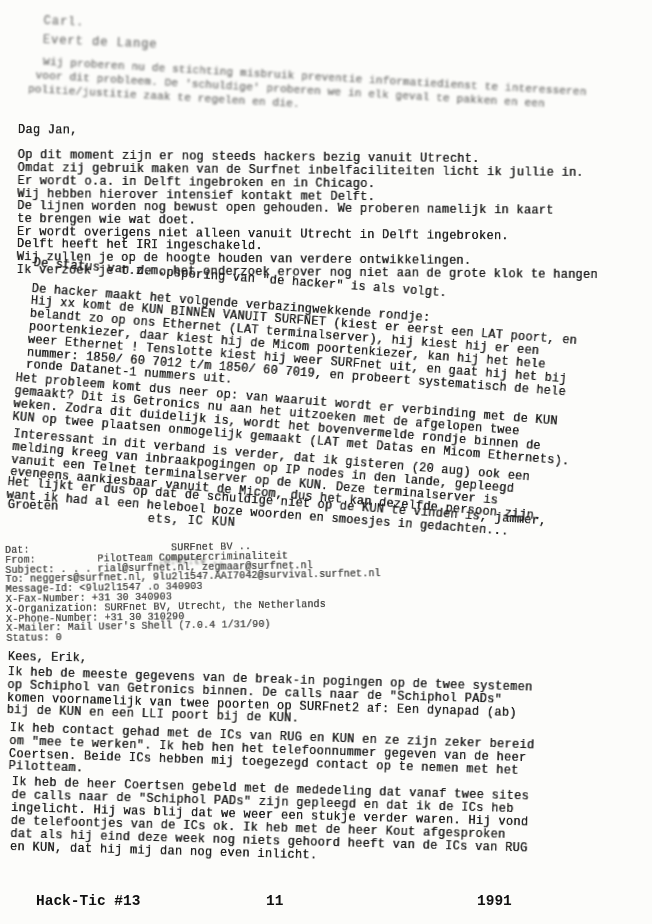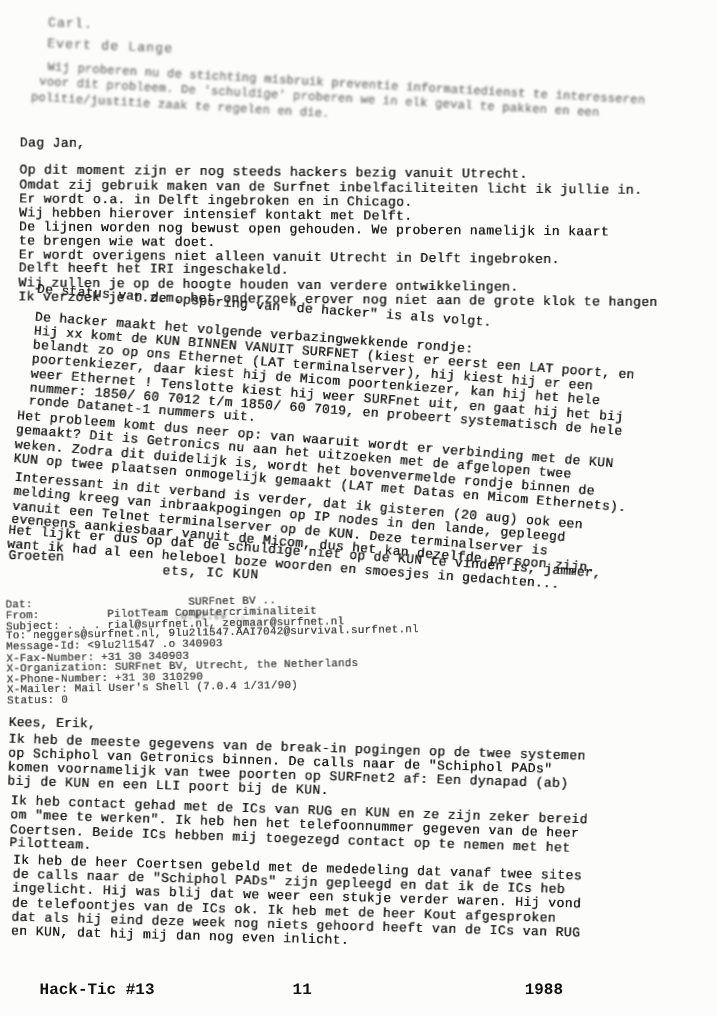--- a/index.html
+++ b/index.html
@@ -70,16 +70,16 @@
   <div class="blk b-headers semifaded"><div class="ln">Dat:                       SURFnet BV ..</div><div class="ln">From:          PilotTeam Computercriminaliteit</div><div class="ln">Subject: . . . rial@surfnet.nl, zegmaar@surfnet.nl</div><div class="ln">To: neggers@surfnet.nl, 9lu2l1547.AAI7042@survival.surfnet.nl</div><div class="ln">Message-Id: &lt;9lu2l1547 .o 340903</div><div class="ln">X-Fax-Number: +31 30 340903</div><div class="ln">X-Organization: SURFnet BV, Utrecht, the Netherlands</div><div class="ln">X-Phone-Number: +31 30 310290</div><div class="ln">X-Mailer: Mail User's Shell (7.0.4 1/31/90)</div><div class="ln">Status: 0</div></div>
 
   <div class="blk b-keesgreet">Kees, Erik,</div>
   <div class="blk b-kees1"><div class="ln">Ik heb de meeste gegevens van de break-in pogingen op de twee systemen</div><div class="ln">op Schiphol van Getronics binnen. De calls naar de "Schiphol PADs"</div><div class="ln">komen voornamelijk van twee poorten op SURFnet2 af: Een dynapad (ab)</div><div class="ln">bij de KUN en een LLI poort bij de KUN.</div></div>
   <div class="blk b-kees2"><div class="ln">Ik heb contact gehad met de ICs van RUG en KUN en ze zijn zeker bereid</div><div class="ln">om "mee te werken". Ik heb hen het telefoonnummer gegeven van de heer</div><div class="ln">Coertsen. Beide ICs hebben mij toegezegd contact op te nemen met het</div><div class="ln">Pilotteam.</div></div>
   <div class="blk b-kees3"><div class="ln">Ik heb de heer Coertsen gebeld met de mededeling dat vanaf twee sites</div><div class="ln">de calls naar de "Schiphol PADs" zijn gepleegd en dat ik de ICs heb</div><div class="ln">ingelicht. Hij was blij dat we weer een stukje verder waren. Hij vond</div><div class="ln">de telefoontjes van de ICs ok. Ik heb met de heer Kout afgesproken</div><div class="ln">dat als hij eind deze week nog niets gehoord heeft van de ICs van RUG</div><div class="ln">en KUN, dat hij mij dan nog even inlicht.</div></div>
 
   <div class="footer">
     <span class="f-issue">Hack-Tic #13</span>
     <span class="f-page">11</span>
-    <span class="f-year">1988</span>
+    <span class="f-year">1991</span>
   </div>
 
 </div>
 
 </body></html>

